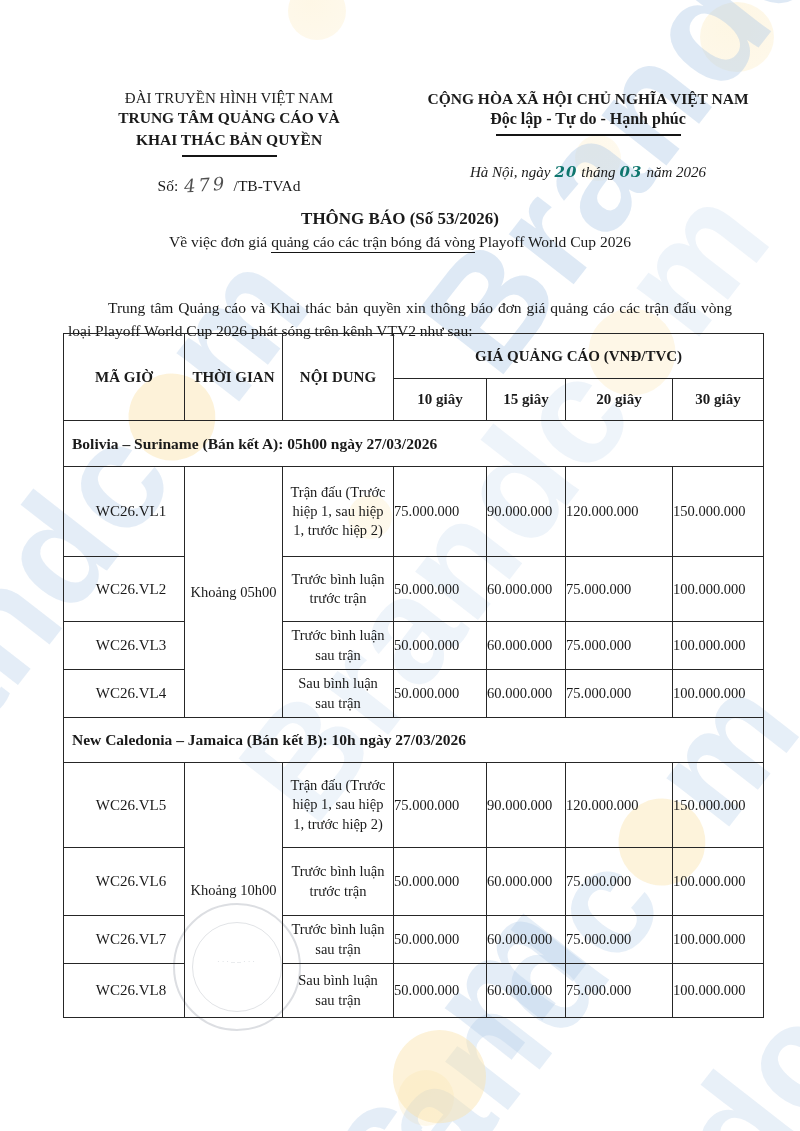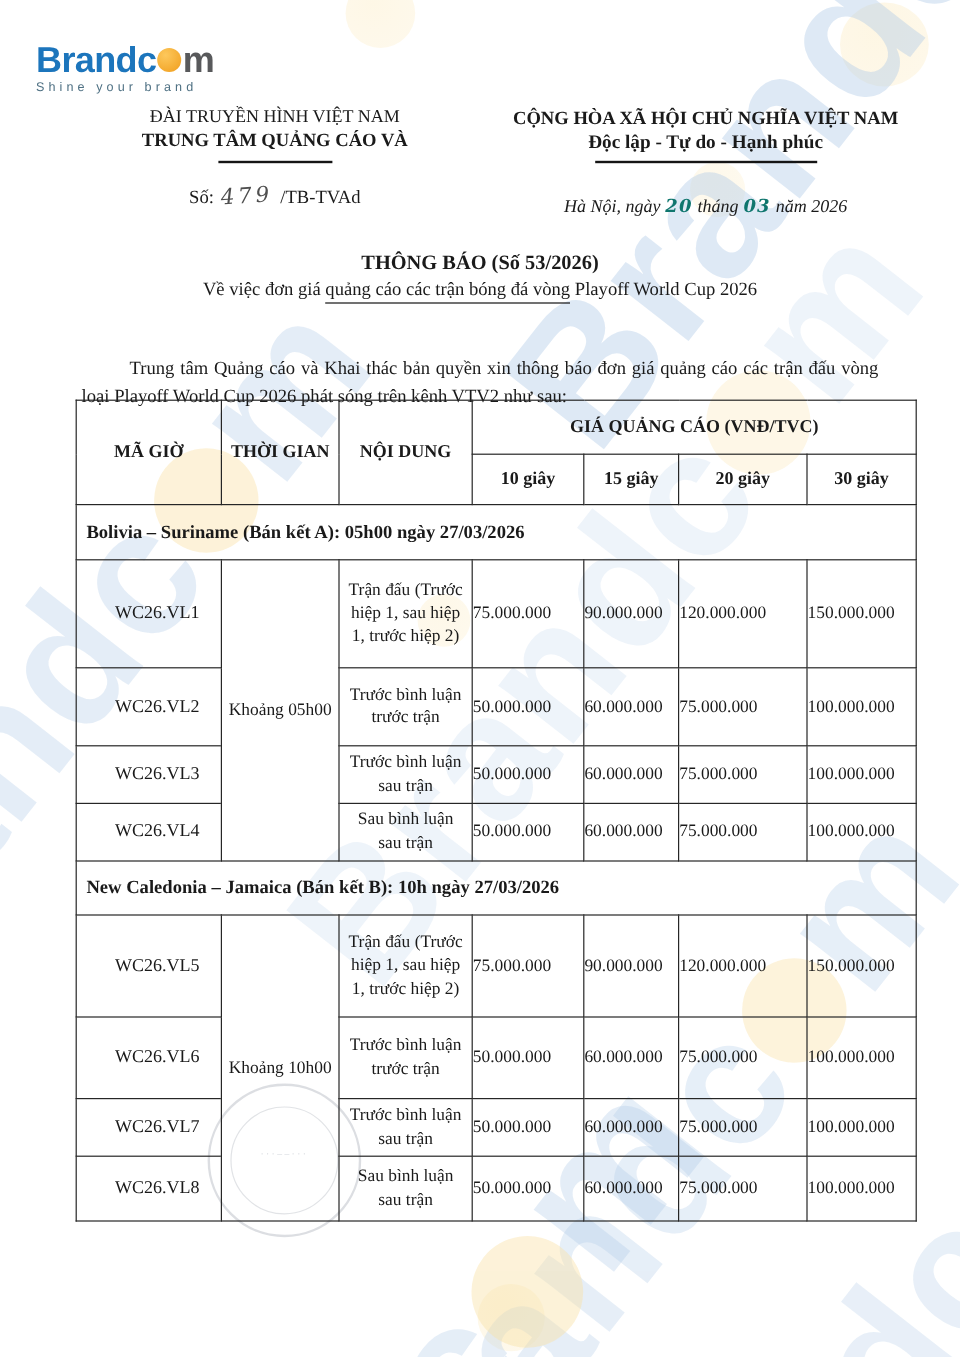--- a/index.html
+++ b/index.html
@@ -87,28 +87,25 @@
   <span class="blob" style="left:700px; top:2px; width:74px; height:70px; opacity:.6;"></span>
   <span class="blob" style="left:575px; top:135px; width:46px; height:46px; opacity:.45;"></span>
   <span class="blob" style="left:348px; top:495px; width:44px; height:44px; opacity:.5;"></span>
   <span class="blob" style="left:398px; top:1070px; width:56px; height:56px; opacity:.55;"></span>
 
   <div class="stamp">
     <div class="stamp-inner"></div>
     <div class="stamp-txt">···––···</div>
   </div>
 
-  <div class="logo">
-    <div class="logo-word"><span>Brandc</span><span class="logo-o"></span><span class="logo-m">m</span></div>
-    <div class="logo-tag">Shine your brand</div>
-  </div>
 
   <div class="lh-left">
     <div class="lh-line1">ĐÀI TRUYỀN HÌNH VIỆT NAM</div>
     <div class="lh-bold">TRUNG TÂM QUẢNG CÁO VÀ</div>
+    <div class="lh-bold">KHAI THÁC BẢN QUYỀN</div>
     <div class="rule-small"></div>
     <div class="doc-no"><span>Số:</span><span class="hand">479</span><span>/TB-TVAd</span></div>
   </div>
 
   <div class="lh-right">
     <div class="nat-title">CỘNG HÒA XÃ HỘI CHỦ NGHĨA VIỆT NAM</div>
     <div class="nat-motto">Độc lập - Tự do - Hạnh phúc</div>
     <div class="rule-motto"></div>
     <div class="place-date"><span>Hà Nội, ngày</span><span class="hand-lite">20</span><span>tháng</span><span class="hand-lite">03</span><span>năm 2026</span></div>
   </div>

